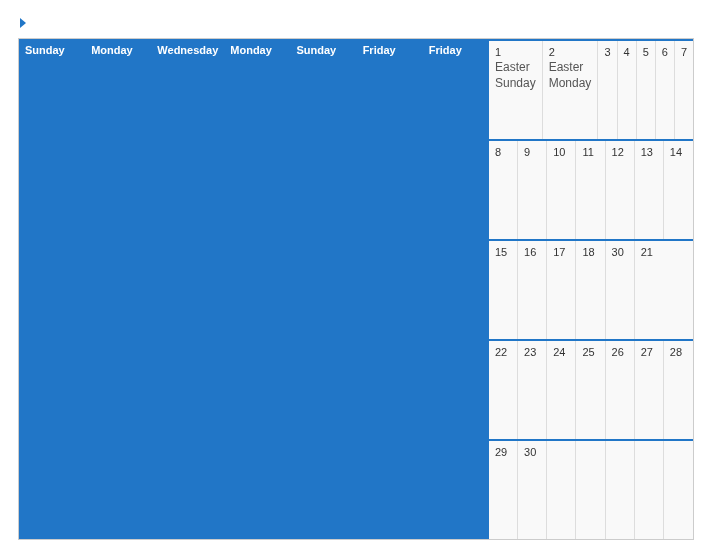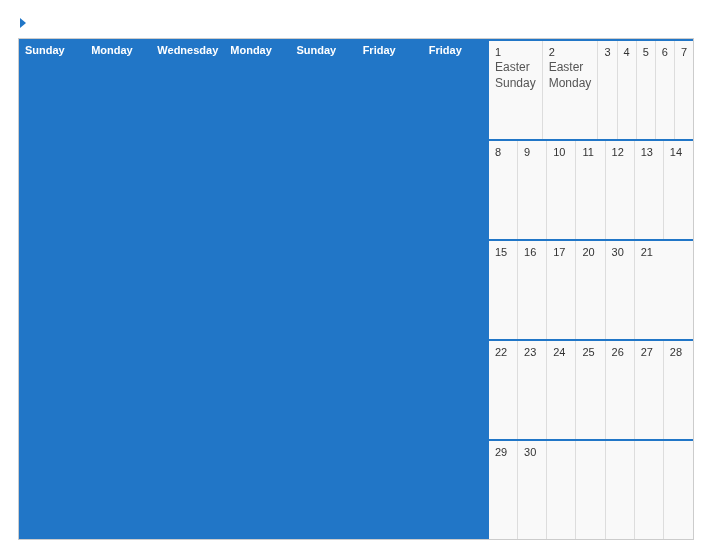--- a/index.html
+++ b/index.html
@@ -199,21 +199,21 @@
           <div class="cal-cell">
             <span class="cal-day-num">15</span>
           </div>
           <div class="cal-cell">
             <span class="cal-day-num">16</span>
           </div>
           <div class="cal-cell">
             <span class="cal-day-num">17</span>
           </div>
           <div class="cal-cell">
-            <span class="cal-day-num">20</span>
+            <span class="cal-day-num">18</span>
           </div>
           <div class="cal-cell">
             <span class="cal-day-num">30</span>
           </div>
           <div class="cal-cell">
             <span class="cal-day-num">21</span>
           </div>
         </div>
         <div class="cal-week">
           <div class="cal-cell">

